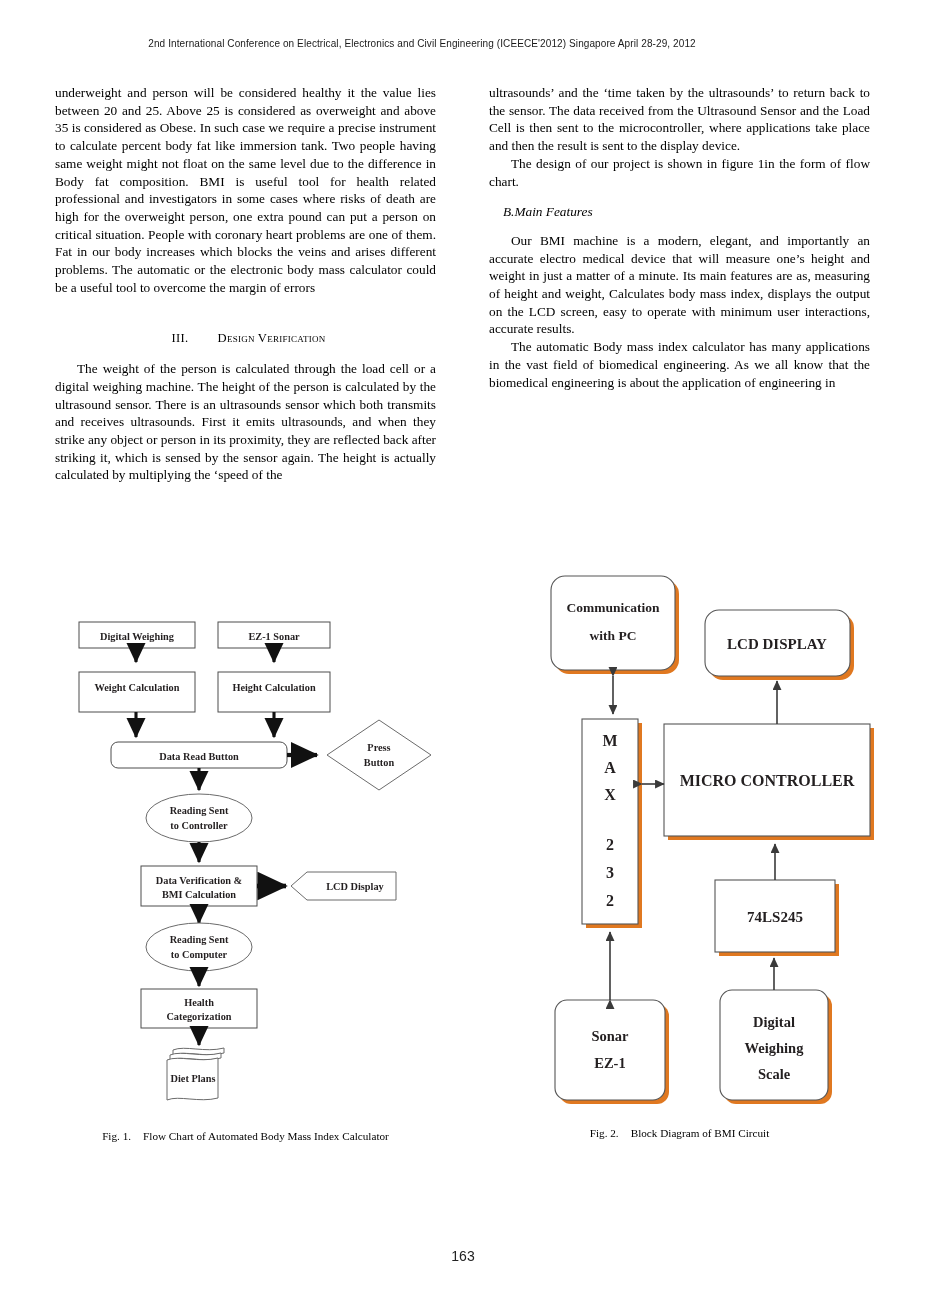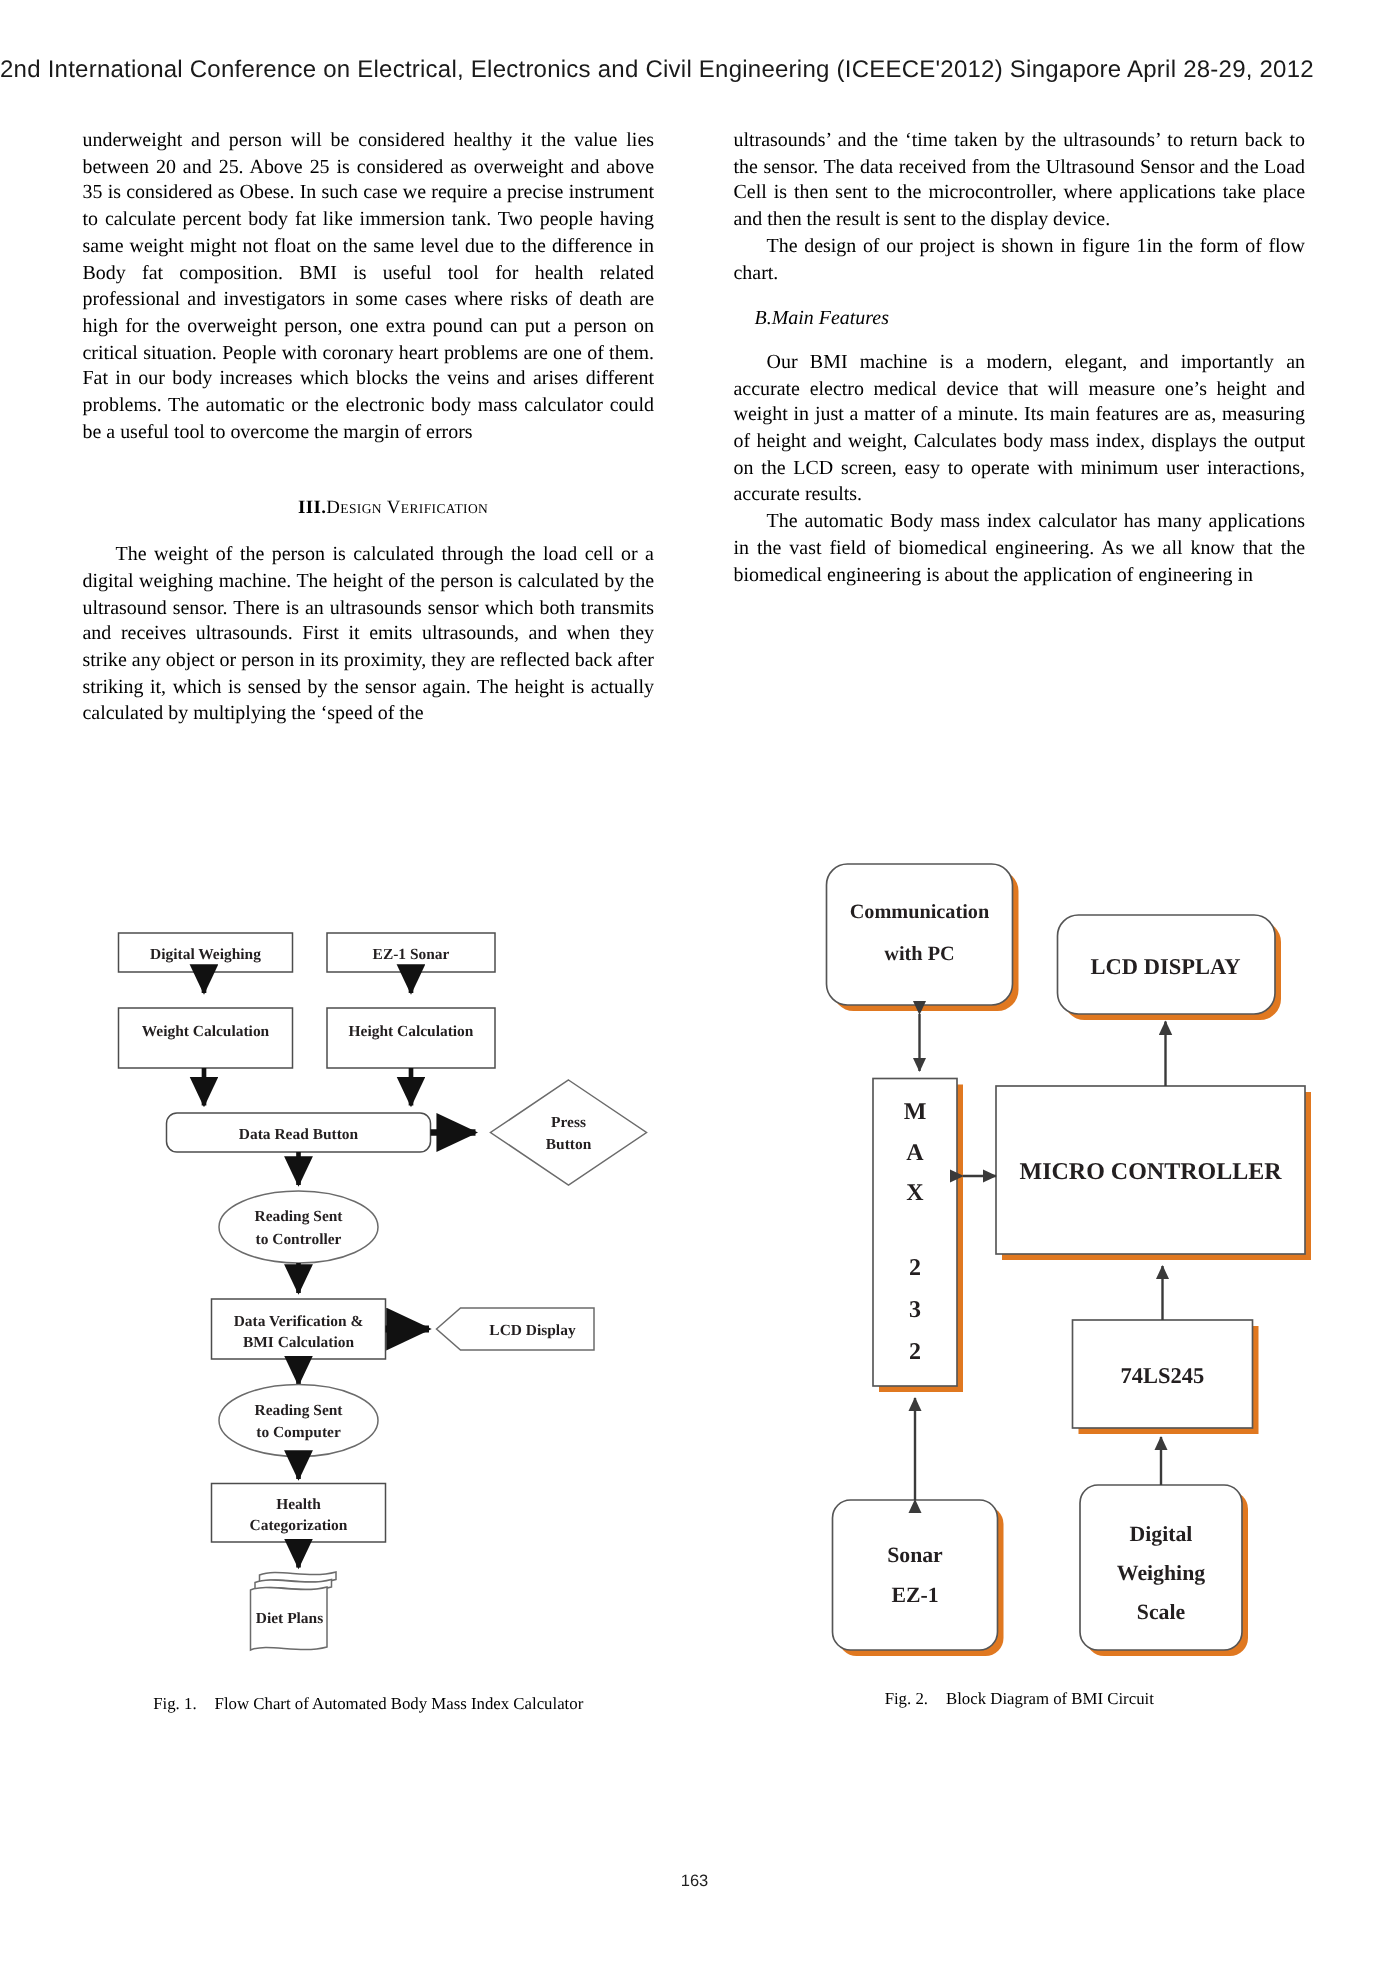--- a/index.html
+++ b/index.html
@@ -17,21 +17,21 @@
   }
 
   
   .page-header {
     position: absolute;
     top: 38px;
     left: 0;
     width: 844px;
     text-align: center;
     font-family: "Liberation Sans", sans-serif;
-    font-size: 16px;
+    font-size: 10px;
     letter-spacing: 0.01em;
     color: #1a1a1a;
     white-space: nowrap;
   }
 
   
   .col {
     position: absolute;
     top: 84px;
     width: 381px;
@@ -53,23 +53,22 @@
   .section-head {
     text-align: center;
     font-variant: small-caps;
     font-size: 12.6px;
     letter-spacing: 0.02em;
     margin: 34px 0 12px 0;
   }
   .section-head .numeral {
     display: inline-block;
     min-width: 46px;
-    text-align: right;
+    text-align: left;
     margin-left: 6px;
-    font-weight: bold;
   }
   .sub-head {
     font-style: italic;
     font-size: 13.3px;
     margin: 13px 0 11px 14px;
   }
 
   
   #fig1-wrap {
     position: absolute;
@@ -107,21 +106,21 @@
   #fig2-caption .fignum { margin-right: 12px; }
 
   
   .page-number {
     position: absolute;
     left: 0;
     top: 1248px;
     width: 926px;
     text-align: center;
     font-family: "Liberation Sans", sans-serif;
-    font-size: 11px;
+    font-size: 14px;
     color: #222;
   }
 
   svg text {
     font-family: "Liberation Serif", "DejaVu Serif", serif;
     fill: #231f20;
   }
 </style>
 </head>
 <body>

